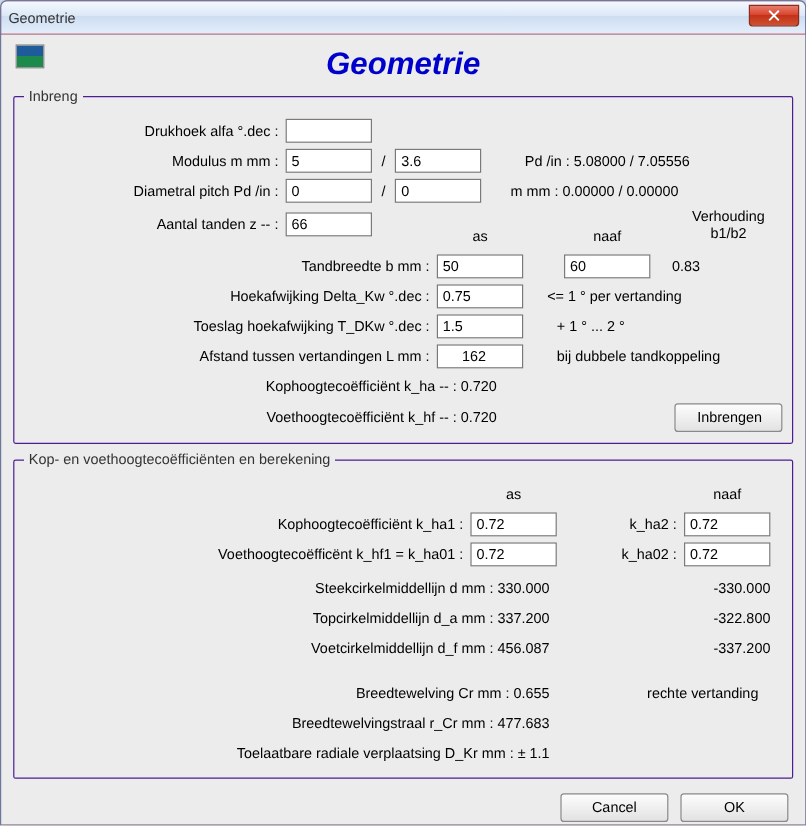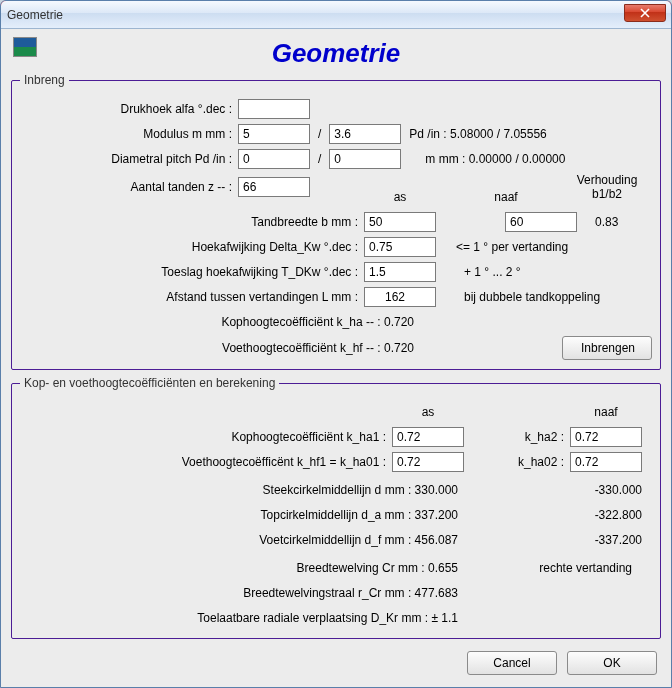--- a/index.html
+++ b/index.html
@@ -148,21 +148,21 @@
       <div class="row">
         <span class="lbl" style="width:218px">Drukhoek    alfa     °.dec  :</span>
         <input type="text" class="sel" style="width: 72px;" value="20">
       </div>
 
       <div class="row">
         <span class="lbl" style="width:218px">Modulus     m      mm    :</span>
         <input type="text" style="width: 72px;" value="5">
         <span style="padding:0 8px">/</span>
         <input type="text" style="width: 72px;" value="3.6">
-        <span style="padding-left:8px">Pd  /in  :  5.08000    /    7.05556</span>
+        <span style="padding-left:36px">Pd  /in  :  5.08000    /    7.05556</span>
       </div>
 
       <div class="row">
         <span class="lbl" style="width:218px">Diametral pitch   Pd      /in    :</span>
         <input type="text" style="width: 72px;" value="0">
         <span style="padding:0 8px">/</span>
         <input type="text" style="width: 72px;" value="0">
         <span style="padding-left:24px">m   mm  :  0.00000    /    0.00000</span>
       </div>
 
@@ -180,21 +180,21 @@
         <span style="width:344px"></span>
         <span class="colhdr" style="width:72px">as</span>
         <span style="width:34px"></span>
         <span class="colhdr" style="width:72px">naaf</span>
       </div>
 
       <div class="row">
         <span class="lbl" style="width:344px">Tandbreedte   b       mm :</span>
         <input type="text" style="width: 72px;" value="50">
         <span style="width:34px"></span>
-        <input type="text" style="width: 72px; margin-left: 35px;" value="60">
+        <input type="text" style="width: 72px;" value="60">
         <span style="padding-left:18px">0.83</span>
       </div>
 
       <div class="row">
         <span class="lbl" style="width:344px">Hoekafwijking  Delta_Kw    °.dec :</span>
         <input type="text" style="width: 72px;" value="0.75">
         <span style="padding-left:20px">&lt;=  1 °  per vertanding</span>
       </div>
 
       <div class="row">
@@ -254,21 +254,21 @@
         <span class="lbl" style="width:444px">Topcirkelmiddellijn   d_a       mm  :   337.200</span>
         <span style="flex:1"></span>
         <span style="width:80px;text-align:right;margin-right:10px">-322.800</span>
       </div>
       <div class="row">
         <span class="lbl" style="width:444px">Voetcirkelmiddellijn   d_f        mm  :   456.087</span>
         <span style="flex:1"></span>
         <span style="width:80px;text-align:right;margin-right:10px">-337.200</span>
       </div>
 
-      <div class="row" style="margin-top:6px">
+      <div class="row" style="margin-top:16px">
         <span class="lbl" style="width:444px">Breedtewelving    Cr       mm  :   0.655</span>
         <span style="flex:1"></span>
         <span style="margin-right:20px">rechte vertanding</span>
       </div>
       <div class="row">
         <span class="lbl" style="width:444px">Breedtewelvingstraal   r_Cr       mm  :   477.683</span>
       </div>
       <div class="row">
         <span class="lbl" style="width:444px">Toelaatbare radiale verplaatsing   D_Kr       mm  :   ± 1.1</span>
       </div>

